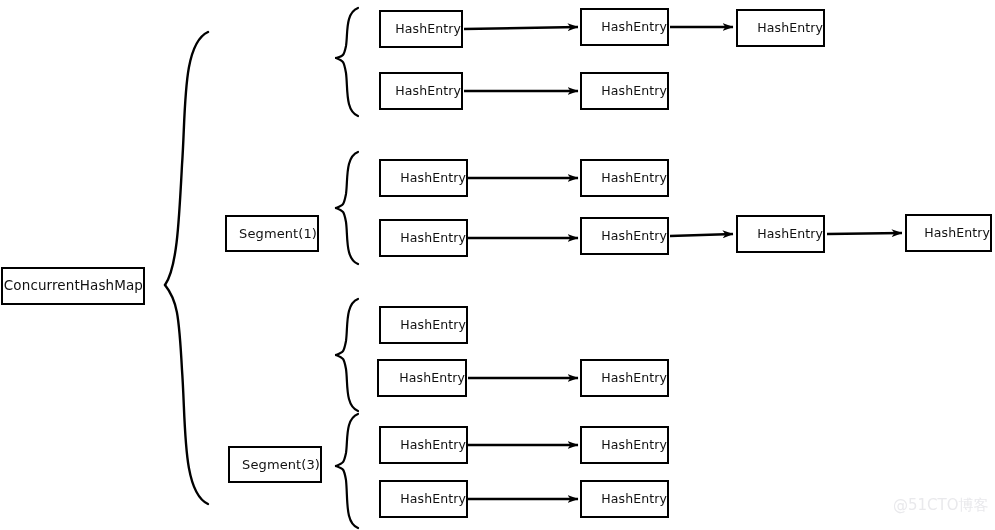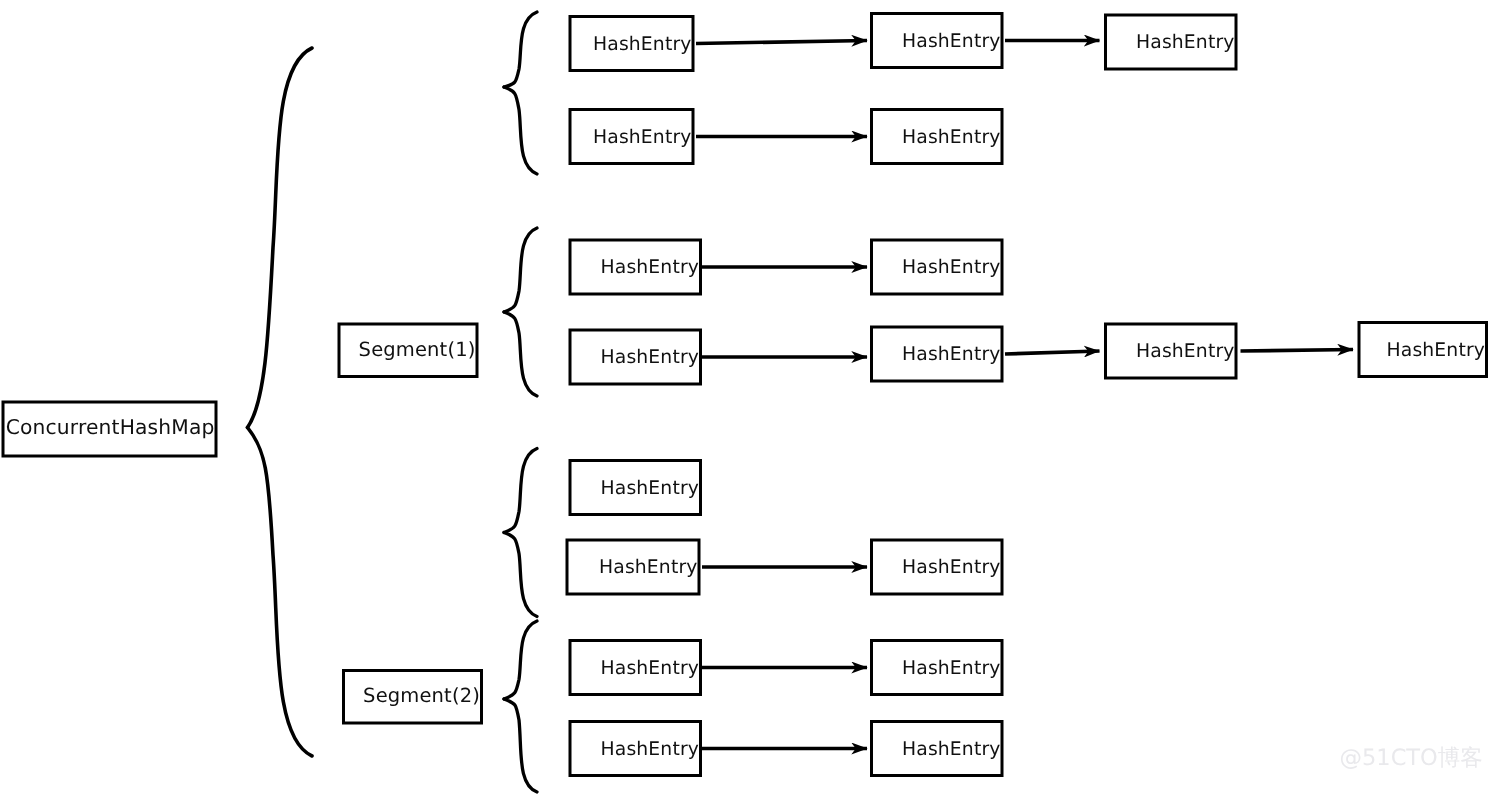--- a/index.html
+++ b/index.html
@@ -121,21 +121,21 @@
   </svg>
 
   <div class="node root" style="left:1px; top:267px; width:144px; height:38px;">
     <span>ConcurrentHashMap</span>
   </div>
 
   <div class="node segment" style="left:225px; top:190px; width:94px; height:37px;margin-top:25px;">
     <span>Segment(1)</span>
   </div>
   <div class="node segment" style="left:228px; top:446px; width:94px; height:37px;">
-    <span>Segment(2)</span>
+    <span>Segment(3)</span>
   </div>
 
   <div class="node entry" style="left:379px; top:10px; width:84px; height:38px;">
     <span>HashEntry</span>
   </div>
   <div class="node entry" style="left:580px; top:8px; width:89px; height:38px;">
     <span>HashEntry</span>
   </div>
   <div class="node entry" style="left:736px; top:9px; width:89px; height:38px;">
     <span>HashEntry</span>

